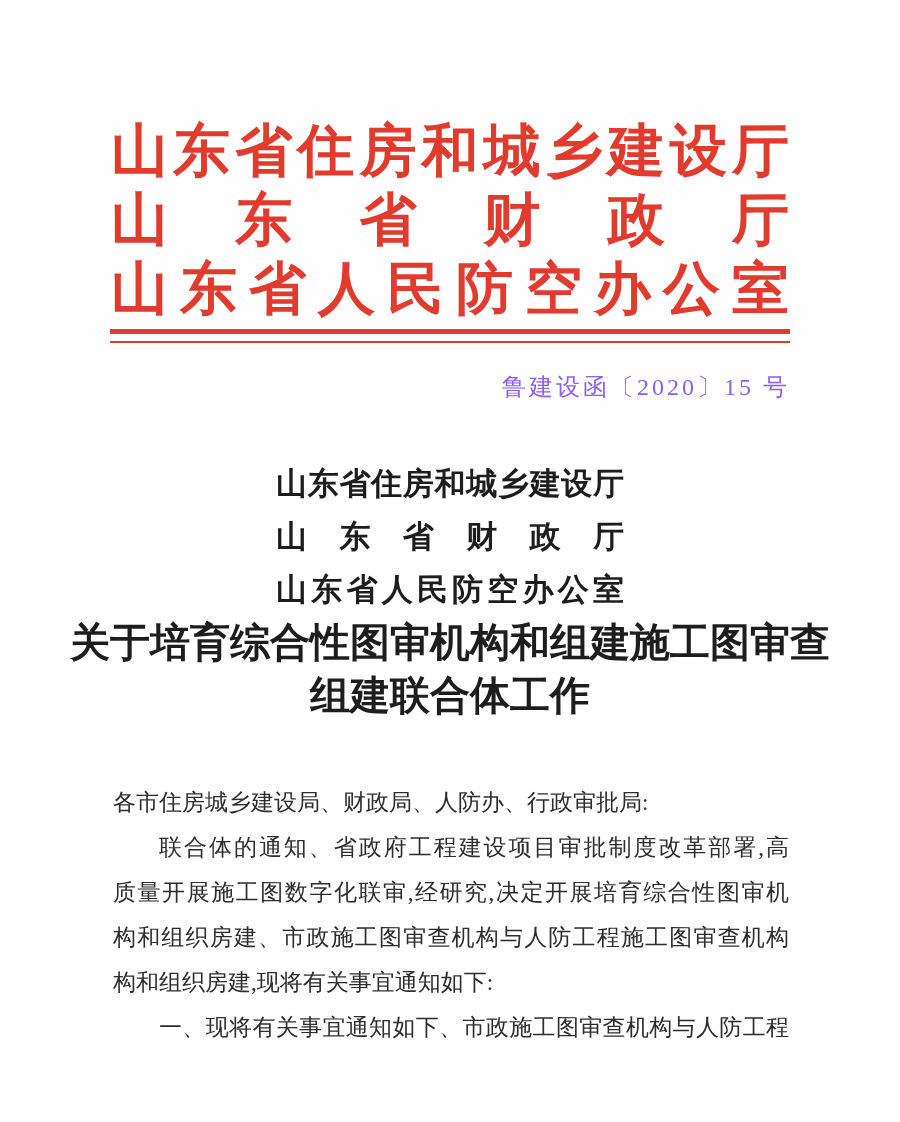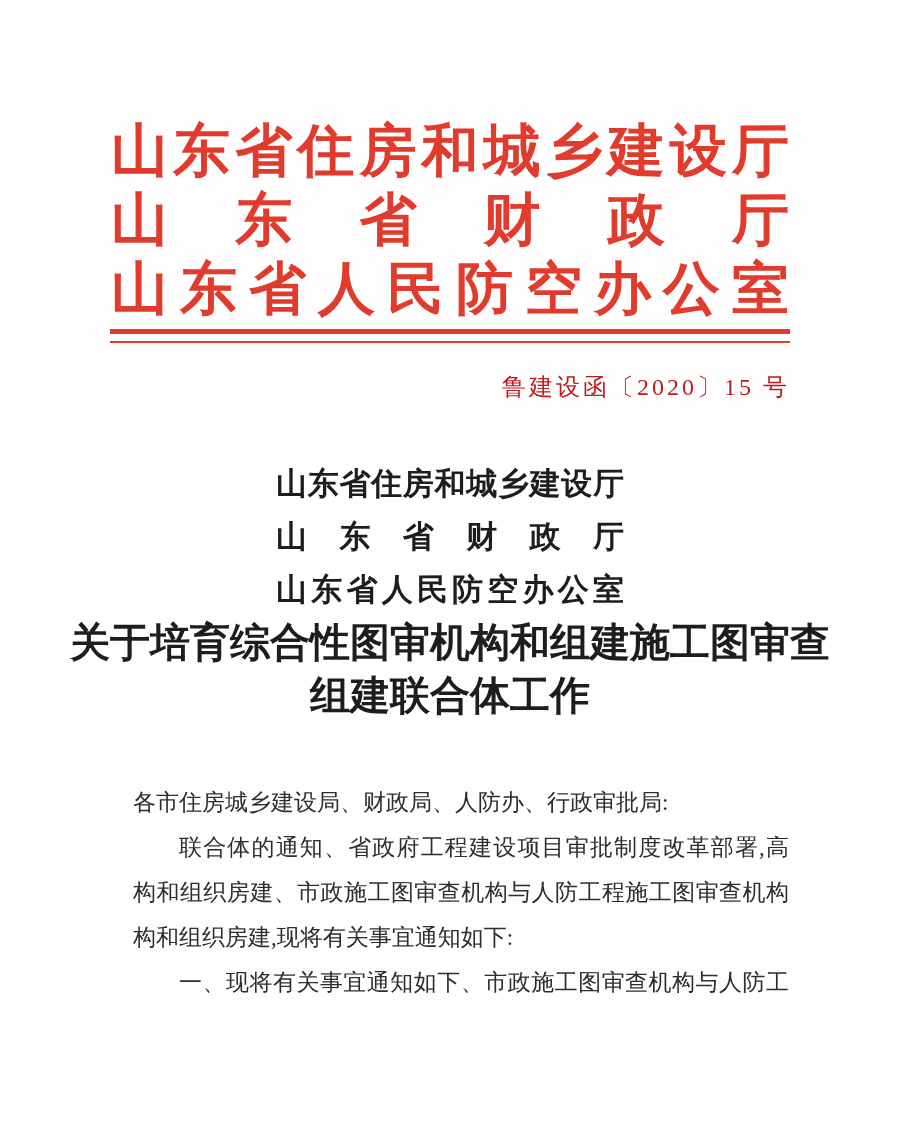--- a/index.html
+++ b/index.html
@@ -53,21 +53,21 @@
   }
 
   
   .doc-number {
     position: absolute;
     top: 372px;
     right: 110px;
     font-size: 24px;
     line-height: 30px;
     letter-spacing: 3px;
-    color: #b91c1c;
+    color: #8b5cf6;
   }
 
   
   .title-block {
     position: absolute;
     left: 0;
     top: 457px;
     width: 900px;
     color: #1d1d1d;
     font-weight: bold;
@@ -95,21 +95,20 @@
     width: 676px;
     font-size: 23px;
     line-height: 45px;
     color: #2d2d2d;
   }
   .body-line {
     height: 45px;
     white-space: nowrap;
     overflow: hidden;
     text-align: left;
-    margin-left: 20px;
   }
   .body-line.fill {
     text-align: justify;
     text-align-last: justify;
     white-space: normal;
   }
   .body-line.indent {
     text-indent: 46px;
   }
 </style>
@@ -133,18 +132,19 @@
     <div class="title-org">山东省住房和城乡建设厅</div>
     <div class="title-org">山东省财政厅</div>
     <div class="title-org">山东省人民防空办公室</div>
     <div class="title-subject">关于培育综合性图审机构和组建施工图审查</div>
     <div class="title-subject">组建联合体工作</div>
   </div>
 
   <div class="body-block">
     <div class="body-line">各市住房城乡建设局、财政局、人防办、行政审批局:</div>
     <div class="body-line fill indent">联合体的通知、省政府工程建设项目审批制度改革部署,高</div>
+    <div class="body-line fill">质量开展施工图数字化联审,经研究,决定开展培育综合性图审机</div>
     <div class="body-line fill">构和组织房建、市政施工图审查机构与人防工程施工图审查机构</div>
     <div class="body-line">构和组织房建,现将有关事宜通知如下:</div>
     <div class="body-line fill indent">一、现将有关事宜通知如下、市政施工图审查机构与人防工程施</div>
   </div>
 
 </div>
 
 </body></html>

